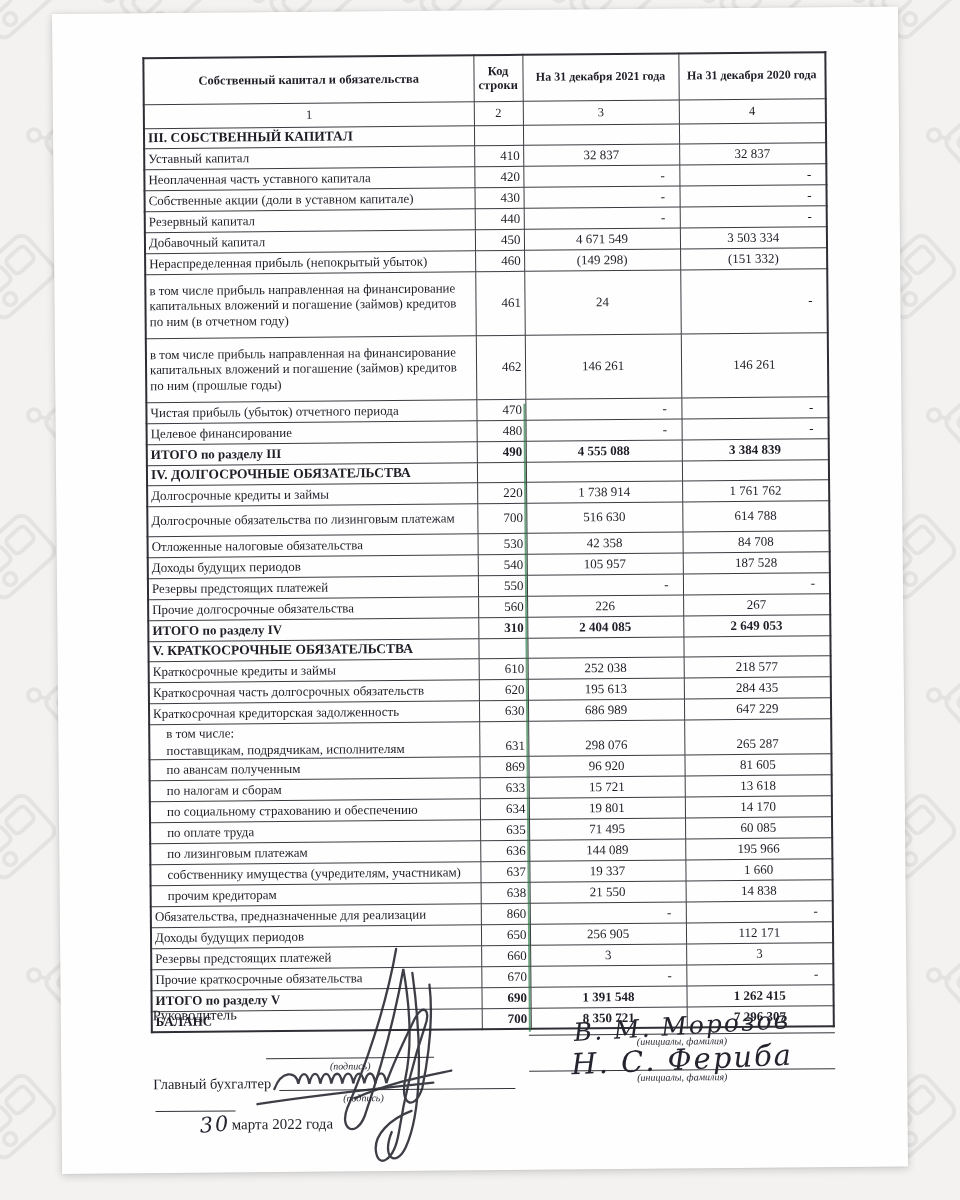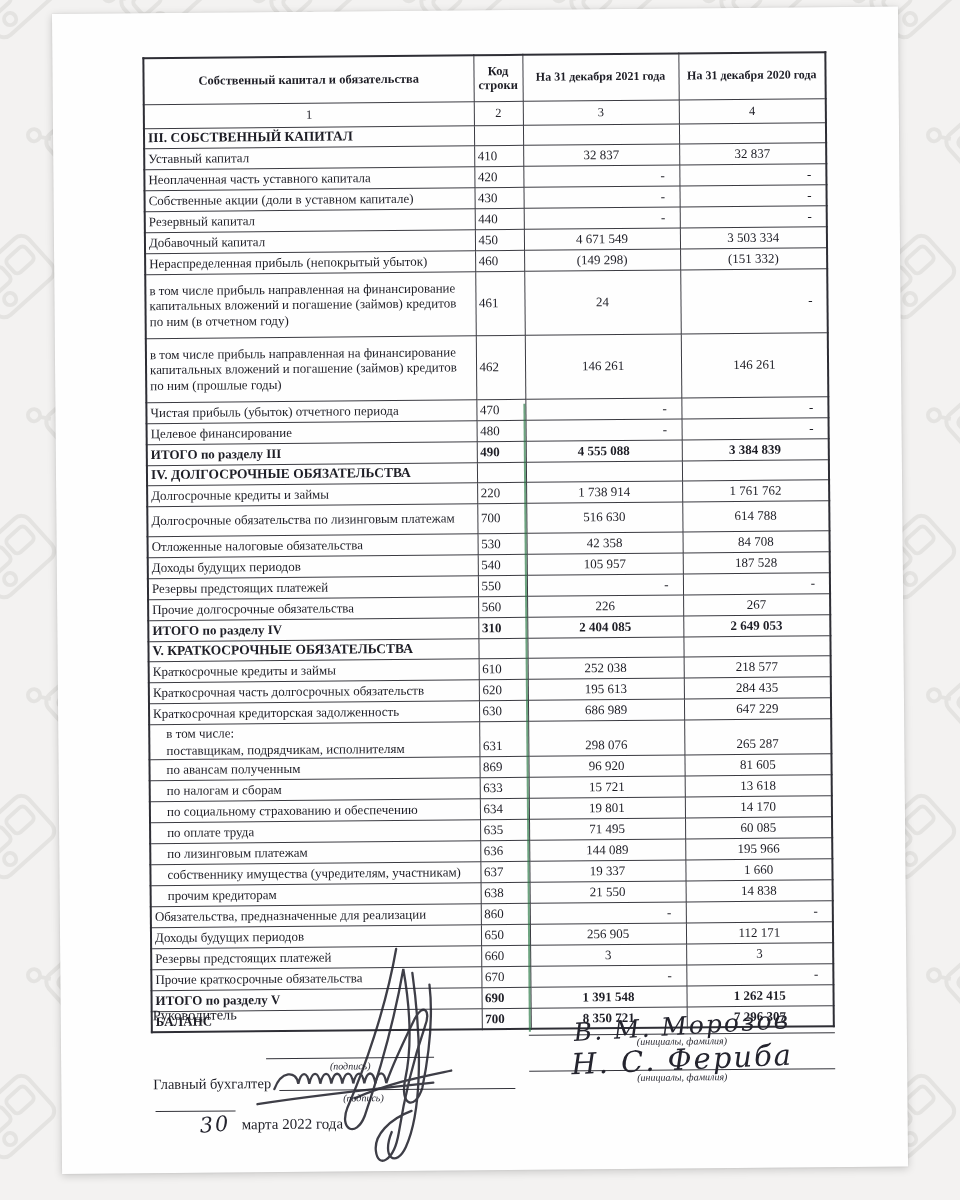--- a/index.html
+++ b/index.html
@@ -30,21 +30,21 @@
     vertical-align:middle;
     padding:1px 3px;
     overflow:hidden;
   }
   thead tr.hdr{height:46px;}
   thead tr.hdr th{font-weight:bold;text-align:center;font-size:12.5px;}
   thead tr.hdr th.yr{white-space:nowrap;font-size:12px;}
   thead tr.nums{height:24px;}
   thead tr.nums td{text-align:center;font-size:12.5px;}
   td.lbl{text-align:left;padding-left:5px;}
-  td.code{text-align:left;}
+  td.code{text-align:right;}
   td.val{text-align:center;white-space:nowrap;}
   td.val.dash{text-align:right;padding-right:14px;}
   tr.item, tr.total, tr.sub{height:21px;}
   tr.section{height:20px;}
   tr.item-2l{height:30px;}
   tr.item-3l{height:64px;}
   tr.sub-first{height:31px;}
   tr.section td.lbl{font-weight:bold;font-size:13.5px;}
   tr.total td{font-weight:bold;}
   tr.sub td.lbl{padding-left:16px;}
@@ -443,21 +443,21 @@
   <span class="abs caption" style="left:218px;top:1081px;width:168px;">(подпись)</span>
 
   <div class="abs name-block" style="left:468px;top:1034px;width:306px;">
     <span class="hand" style="font-size:29px;transform:rotate(-2deg);">Н. С. Фериба</span>
     <span class="blank-line"></span>
     <span class="caption">(инициалы, фамилия)</span>
   </div>
 
   <span class="abs blank-line" style="left:94px;top:1086px;width:80px;height:12px;"></span>
   <span class="abs hand date-day" style="left:138px;top:1100px;transform:rotate(-4deg);">30</span>
-  <span class="abs date-rest" style="left:180px;top:1104px;">марта 2022 года</span>
+  <span class="abs date-rest" style="left:170px;top:1104px;">марта 2022 года</span>
 
   <svg id="sig-overlay" width="846" height="1160">
     <g fill="none" stroke="#24242e" stroke-width="2.3" stroke-linecap="round" opacity="0.88">
       <path d="M 336 938 C 325 998 303 1058 286 1096 C 277 1118 294 1127 303 1105 C 322 1051 336 996 343 958 C 348 988 352 1032 344 1068 C 338 1094 353 1101 361 1077 C 369 1039 372 1002 369 974 M 352 962 C 362 1040 359 1104 344 1136 C 334 1157 319 1147 330 1121 M 293 1087 C 331 1071 360 1066 390 1060"></path>
       <path d="M 213 1077 C 220 1059 235 1058 237 1072 c 3 -13 9 -13 11 0 c 3 -13 9 -13 11 0 c 3 -13 9 -13 11 0 c 3 -13 9 -13 11 0 c 3 -13 9 -13 11 0 c 3 -13 9 -13 11 0 c 3 -13 9 -13 11 0 c 3 -13 9 -13 11 0 C 330 1058 344 1028 354 1008 C 362 992 371 999 364 1016 C 352 1050 342 1092 337 1122 C 332 1150 316 1158 314 1140 C 312 1124 328 1108 350 1100 M 196 1092 C 250 1084 310 1078 372 1072"></path>
     </g>
   </svg>
 
 </div>
 

